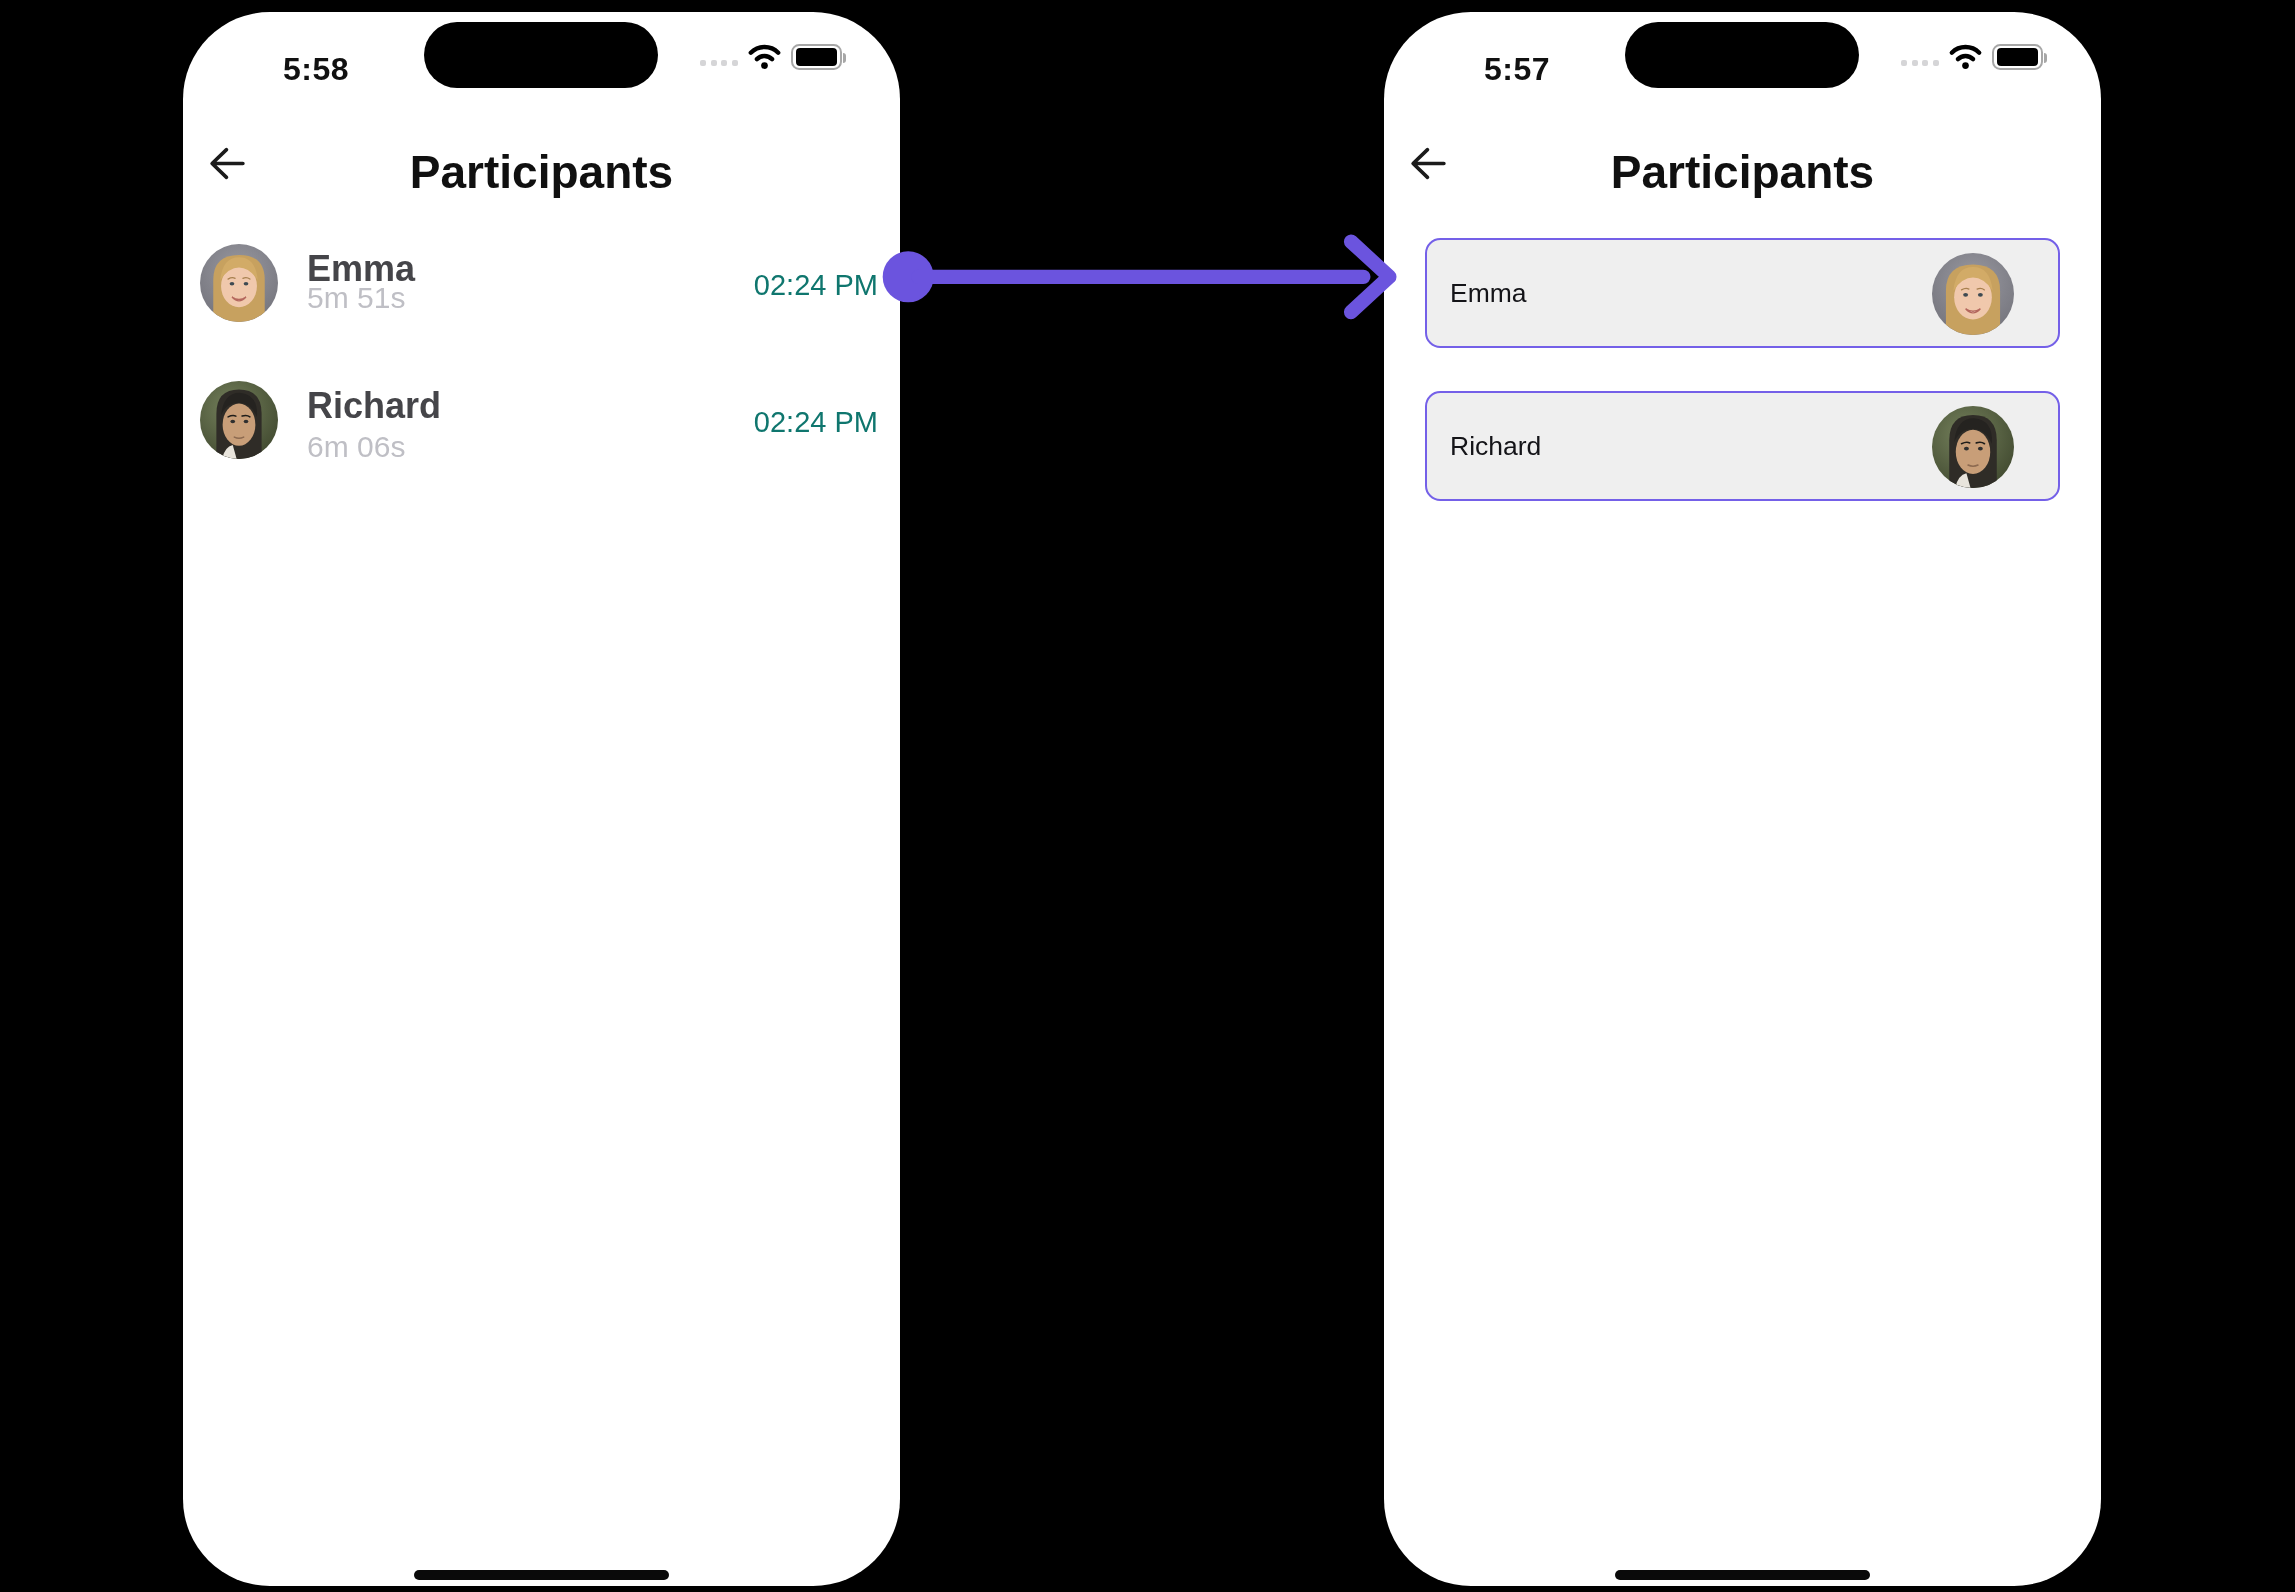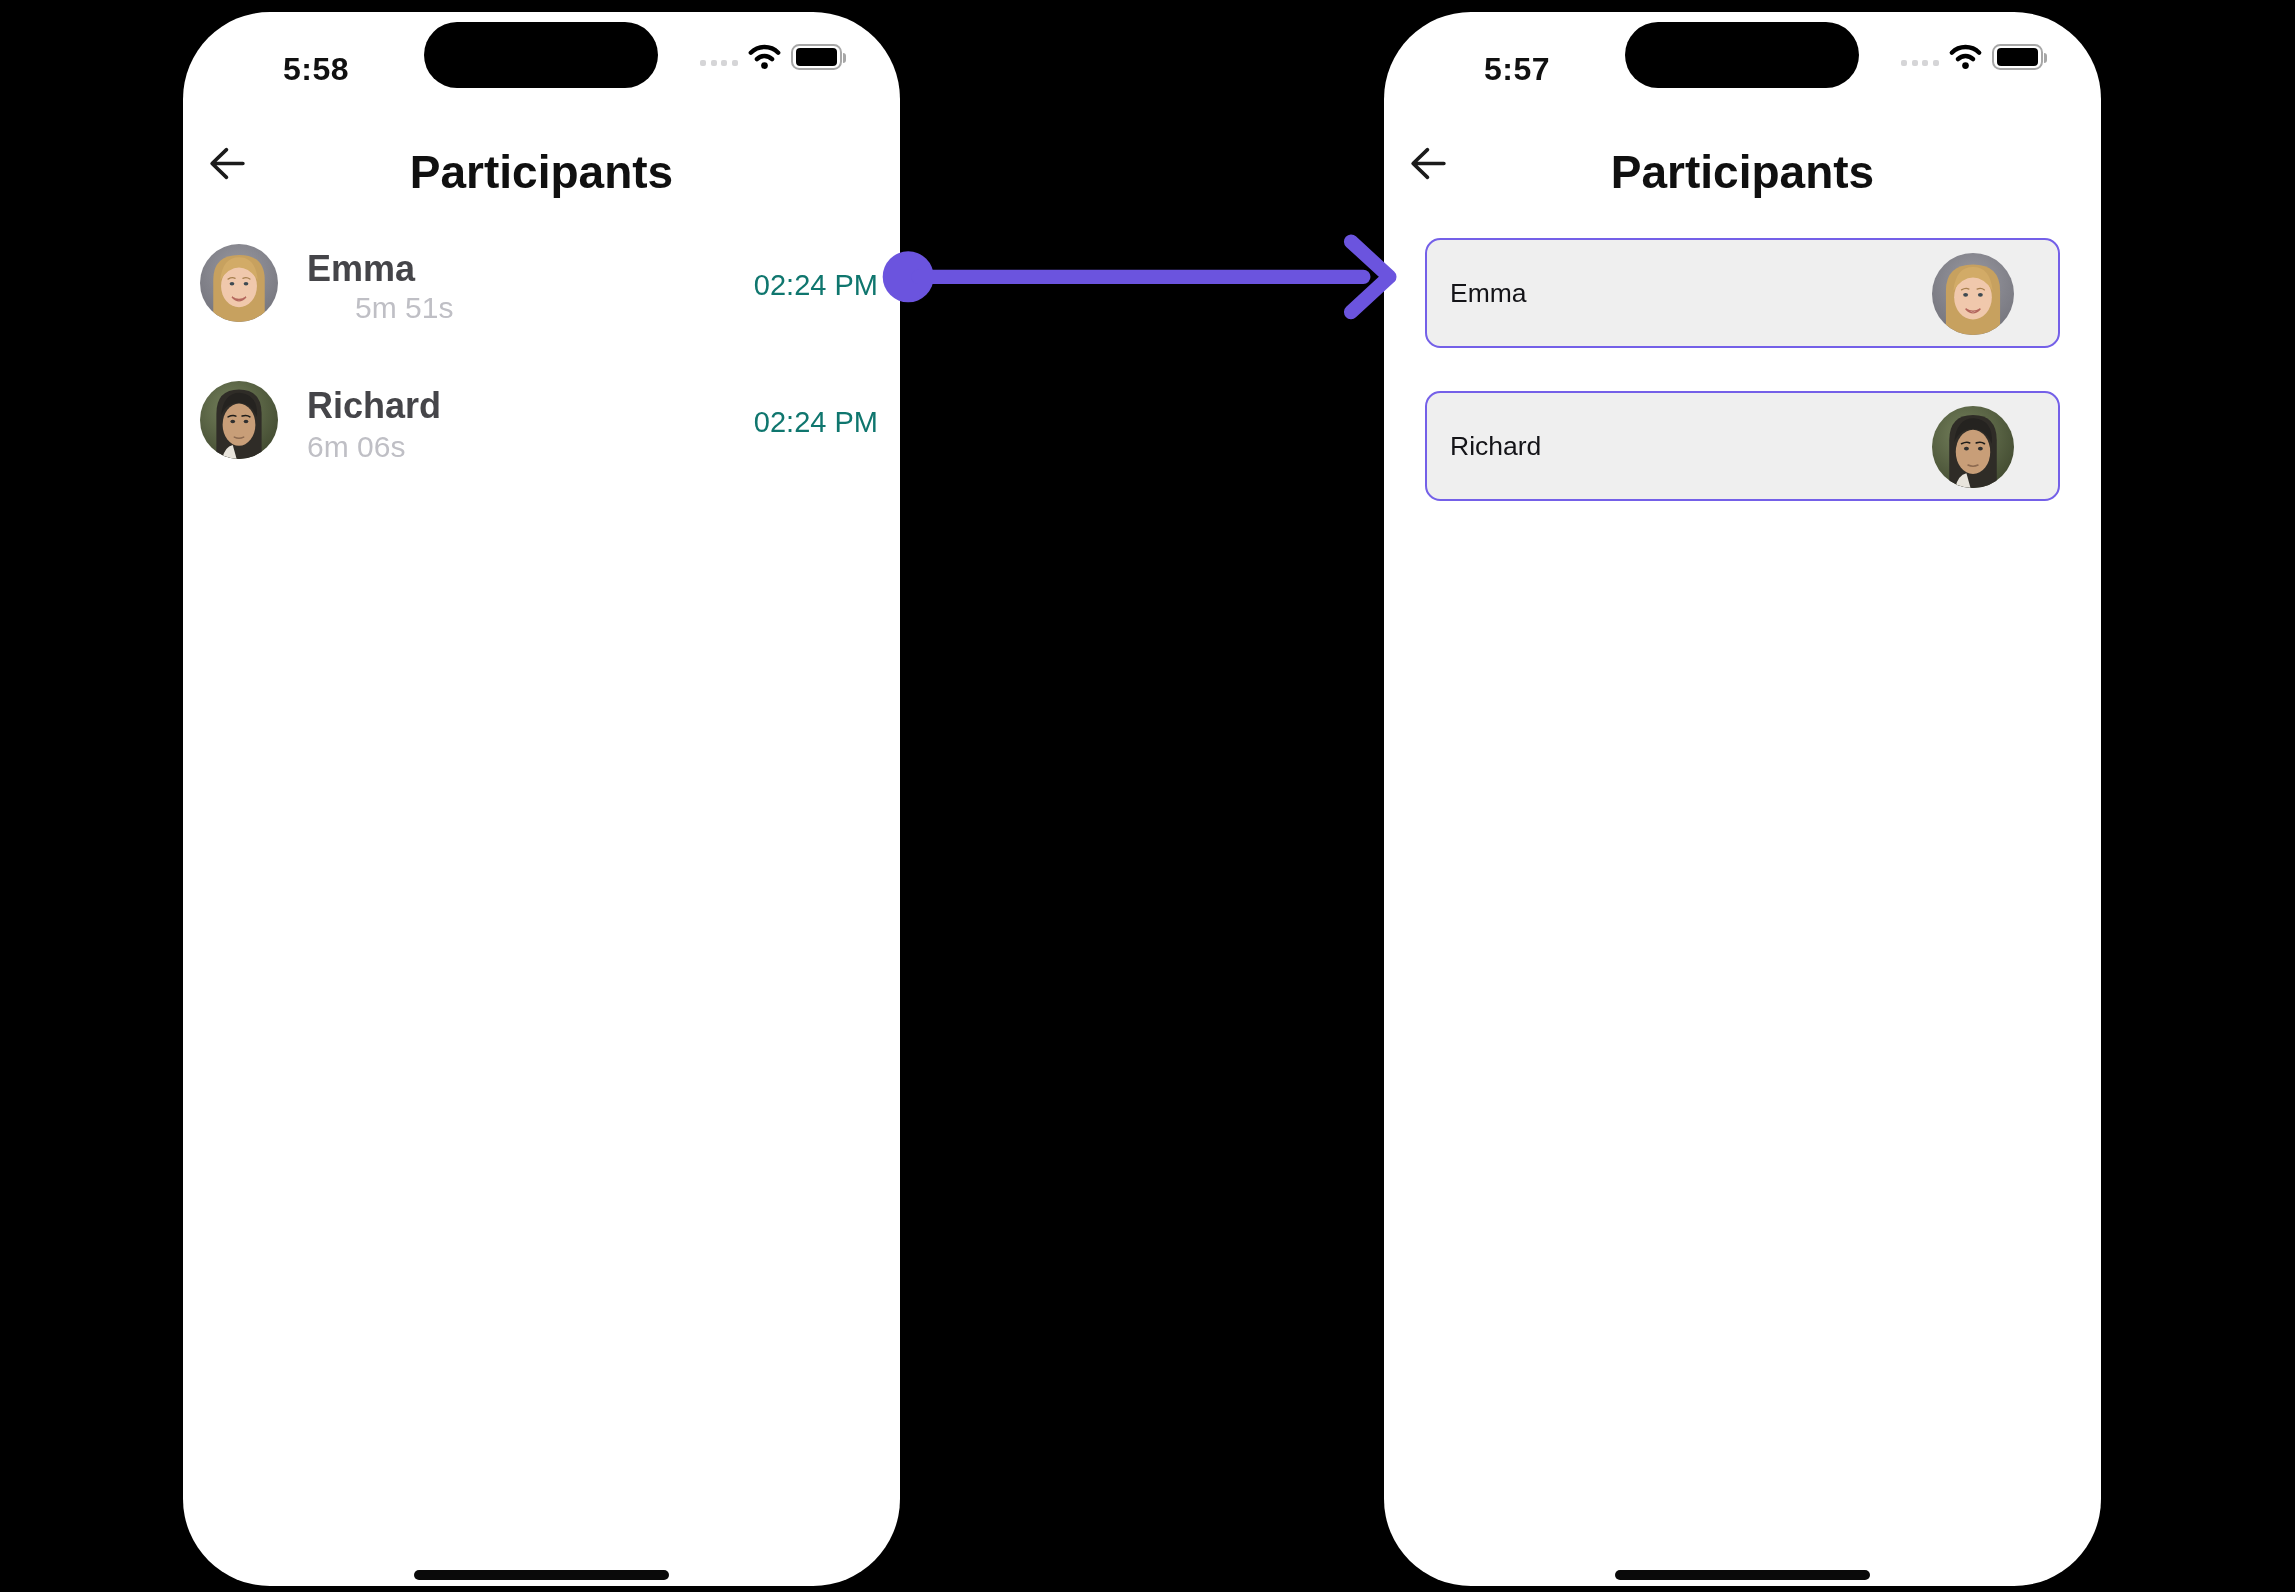--- a/index.html
+++ b/index.html
@@ -97,21 +97,21 @@
           <path d="M17,100 L17,46 Q17,14 50,14 Q83,14 83,46 L83,100 Z" fill="#c7a15f"></path>
           <ellipse cx="50" cy="54" rx="23" ry="27" fill="#f0c8ac"></ellipse>
           <path d="M26,46 Q29,17 50,17 Q71,17 74,46 Q63,30 50,30 Q37,30 26,46 Z" fill="#d2ab67"></path>
           <ellipse cx="41" cy="51" rx="3" ry="2.3" fill="#3e4a52"></ellipse>
           <ellipse cx="59" cy="51" rx="3" ry="2.3" fill="#3e4a52"></ellipse>
           <path d="M36,45 q5,-3 9,-1 M55,44 q5,-2 9,1" fill="none" stroke="#a8804f" stroke-width="1.6" stroke-linecap="round"></path>
           <path d="M41,68 Q50,74 59,68 Q50,78 41,68 Z" fill="#fff" stroke="#b4675d" stroke-width="1.6"></path>
         </svg>
       </div>
       <div class="p-name" style="top:16.3px;">Emma</div>
-      <div class="p-duration" style="top:59px;margin-left:48px;">5m 51s</div>
+      <div class="p-duration" style="top:49px;">5m 51s</div>
       <div class="p-time" style="top:37px;">02:24 PM</div>
     </div>
 
     <div class="p-row" style="top:357px;">
       <div class="p-avatar" style="top:12.2px;">
         <svg viewBox="0 0 100 100" width="78" height="78">
           <defs>
               <radialGradient id="rbg-a" cx="40%" cy="35%" r="85%">
             <stop offset="0%" stop-color="#75815c"></stop>
                 <stop offset="100%" stop-color="#384028"></stop>

